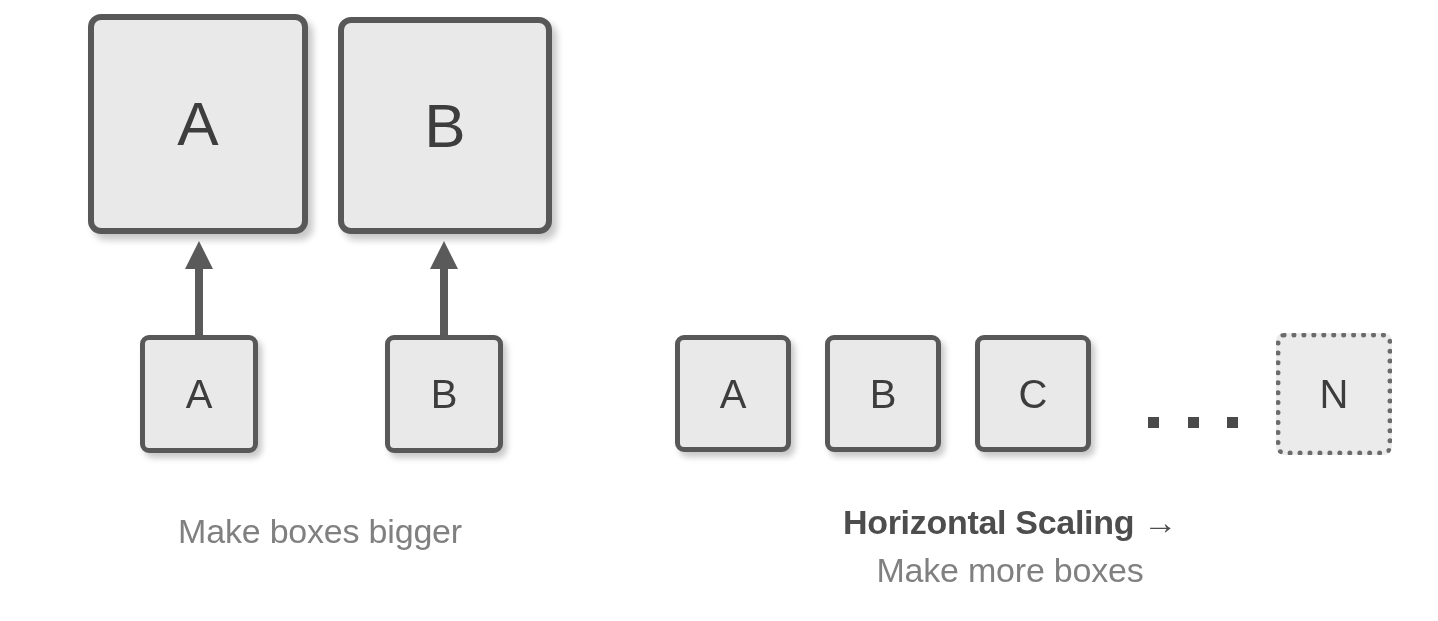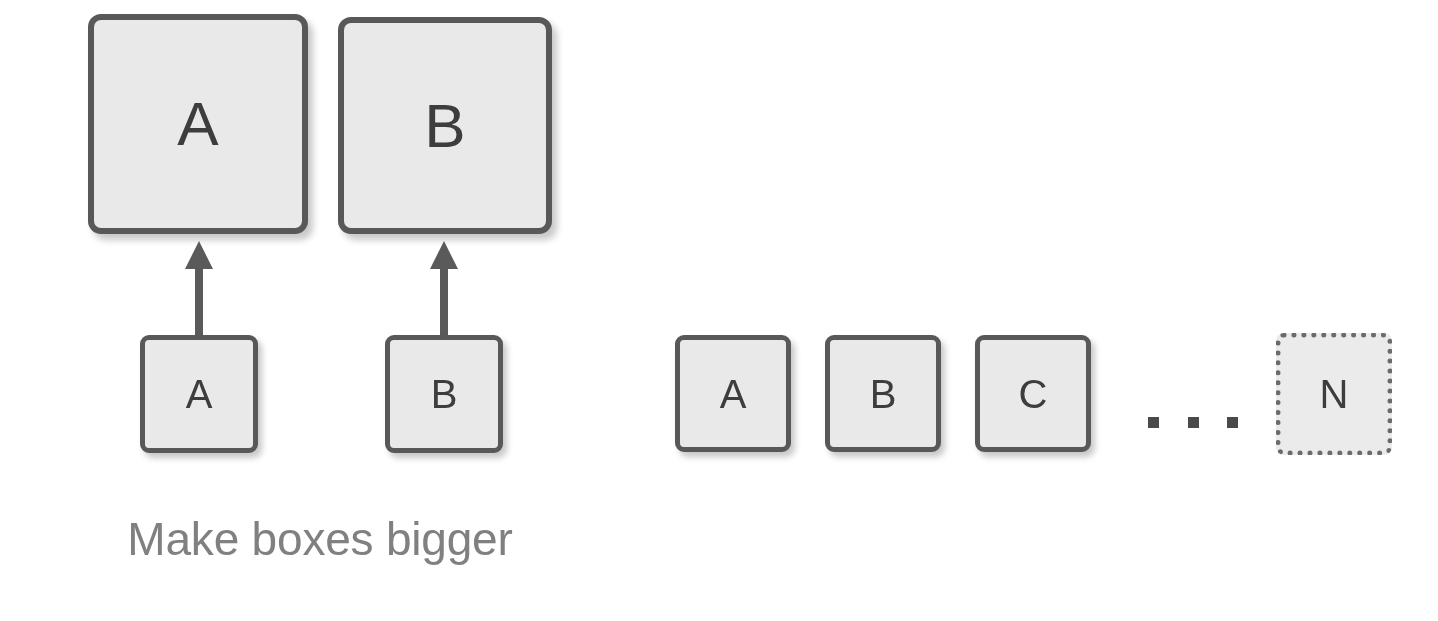--- a/index.html
+++ b/index.html
@@ -104,21 +104,21 @@
 
   .caption-title {
     font-size: 34px;
     font-weight: bold;
     color: #4d4d4d;
     letter-spacing: -0.3px;
     white-space: nowrap;
   }
   .caption-sub {
     margin-top: 9px;
-    font-size: 46px;
+    font-size: 34px;
     font-weight: 400;
     color: #808080;
     letter-spacing: -0.2px;
     white-space: nowrap;
   }
 </style>
 </head>
 <body>
 
 <div class="stage">
@@ -150,14 +150,18 @@
   <div class="box" id="row-c">C</div>
 
   <div id="ellipsis">
     <span class="dot"></span>
     <span class="dot"></span>
     <span class="dot"></span>
   </div>
 
   <div class="box dotted" id="row-n">N</div>
 
+  <div class="caption" id="caption-horizontal">
+    <div class="caption-title">Horizontal Scaling →</div>
+    <div class="caption-sub">Make more boxes</div>
+  </div>
 
 </div>
 
 </body></html>

